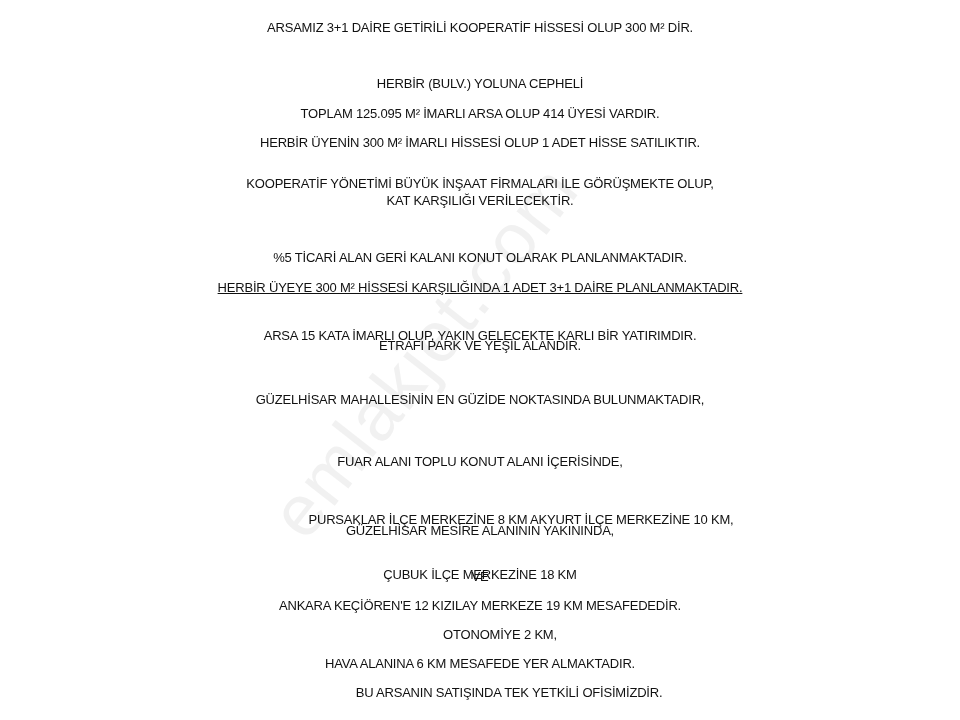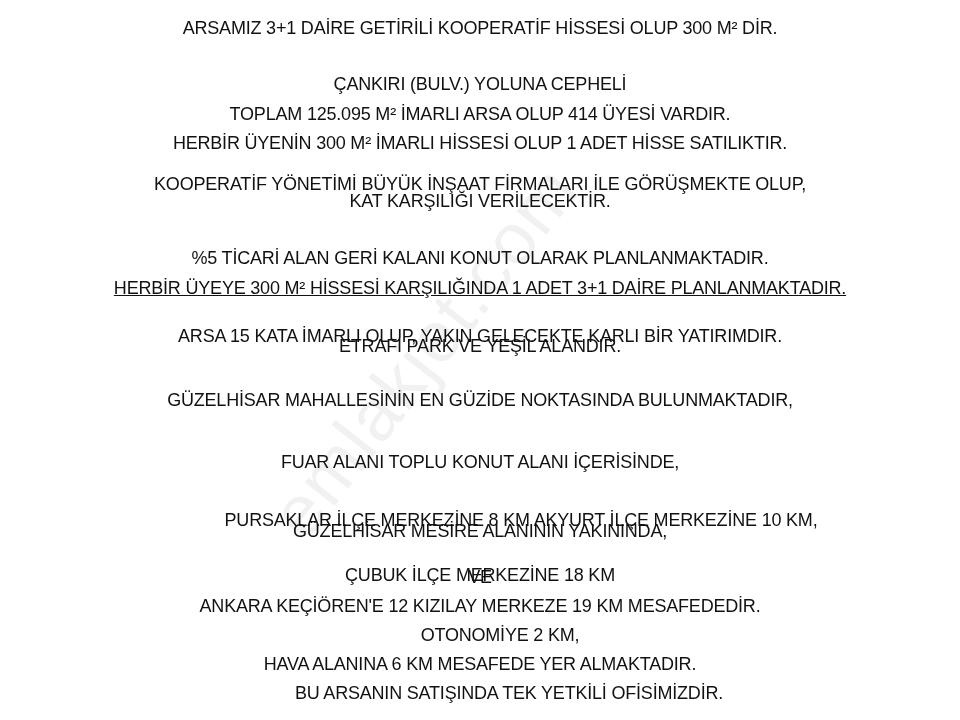--- a/index.html
+++ b/index.html
@@ -13,21 +13,21 @@
       height: 720px;
       background: #ffffff;
       overflow: hidden;
     }
     .line {
       position: absolute;
       left: 0;
       width: 960px;
       text-align: center;
       font-family: "Liberation Sans", sans-serif;
-      font-size: 18px;
+      font-size: 13px;
       line-height: 24px;
       color: #111111;
       white-space: nowrap;
       letter-spacing: -0.2px;
     }
     .watermark {
       position: absolute;
       left: 200px;
       top: 310px;
       font-family: "Liberation Sans", sans-serif;
@@ -42,21 +42,21 @@
   </style>
 </head>
 <body>
 
 <div class="page">
   <div class="watermark">emlakjet.com</div>
 
   <div class="line" style="top: 16px;">ARSAMIZ 3+1 DAİRE GETİRİLİ KOOPERATİF HİSSESİ OLUP 300 M² DİR.</div>
 
   <div>
-    <div class="line" style="top: 72px;">ÇANKIRI (BULV.) YOLUNA CEPHELİ</div>
+    <div class="line" style="top: 72px;">HERBİR (BULV.) YOLUNA CEPHELİ</div>
     <div class="line" style="top: 102px;">TOPLAM 125.095 M² İMARLI ARSA OLUP 414 ÜYESİ VARDIR.</div>
     <div class="line" style="top: 131px;">HERBİR ÜYENİN 300 M² İMARLI HİSSESİ OLUP 1 ADET HİSSE SATILIKTIR.</div>
     <div class="line" style="top: 172px;">KOOPERATİF YÖNETİMİ BÜYÜK İNŞAAT FİRMALARI İLE GÖRÜŞMEKTE OLUP,</div>
     <div class="line" style="top: 189px;">KAT KARŞILIĞI VERİLECEKTİR.</div>
   </div>
 
   <div>
     <div class="line" style="top: 246px;">%5 TİCARİ ALAN GERİ KALANI KONUT OLARAK PLANLANMAKTADIR.</div>
     <div class="line" style="top: 276px; text-decoration: underline;">HERBİR ÜYEYE 300 M² HİSSESİ KARŞILIĞINDA 1 ADET 3+1 DAİRE PLANLANMAKTADIR.</div>
     <div class="line" style="top: 312px; margin-top: 12px;">ARSA 15 KATA İMARLI OLUP, YAKIN GELECEKTE KARLI BİR YATIRIMDIR.</div>

